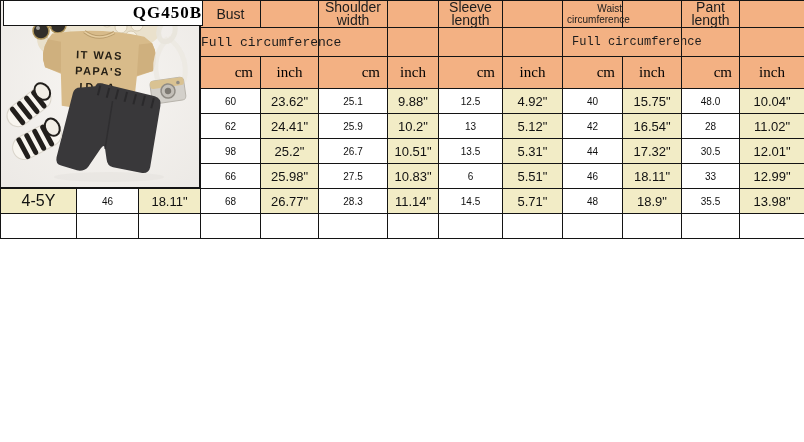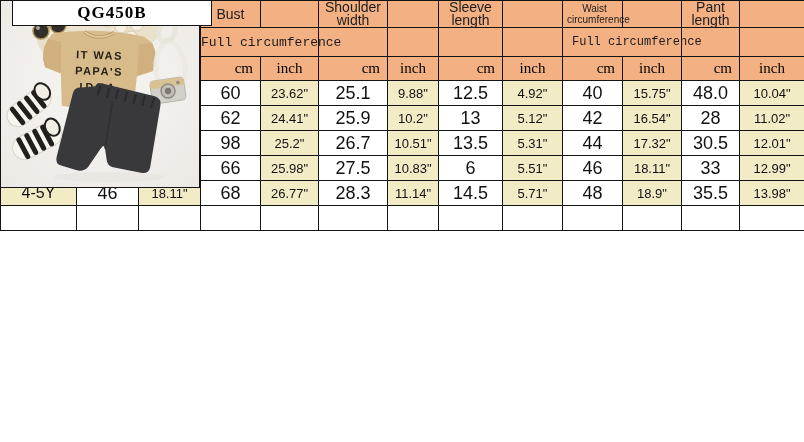--- a/index.html
+++ b/index.html
@@ -1,39 +1,39 @@
 <!DOCTYPE html>
 <html><head>
 <meta charset="utf-8">
 <style>
   html,body{margin:0;padding:0;background:#fff;}
   .stage{position:relative;width:804px;height:442px;background:#fff;overflow:hidden;
          font-family:"Liberation Sans",sans-serif;color:#111;}
   table.size-chart{position:absolute;left:0;top:0;width:804px;border-collapse:collapse;table-layout:fixed;}
   table.size-chart td, table.size-chart th{border:1px solid #141414;padding:0;overflow:visible;
          font-weight:normal;text-align:center;vertical-align:middle;white-space:nowrap;}
-  tr.hrow1{height:27px;margin-left:20px;} tr.hrow2{height:29px;} tr.hrow3{height:24px;}
+  tr.hrow1{height:27px;margin-left:20px;} tr.hrow2{height:29px;} tr.hrow3{height:32px;}
   tr.drow{height:25px;} tr.erow{height:25px;}
   .hdr{background:#F3B183;font-size:14px;color:#1c1c1c;}
   .hdr.two-line{line-height:13px;}
-  .hdr.small{font-size:10px;line-height:11px;text-align:center;padding-left:4px;}
+  .hdr.small{font-size:10px;line-height:11px;text-align:right;padding-left:4px;}
   .sub-label{background:#F3B183;font-size:13px;text-align:left;padding-left:12px;color:#1c1c1c;font-family:Liberation Mono, monospace;}
   .sub-label.small{font-size:12px;padding-left:9px;}
   .size-head{background:#F3B183;font-weight:bold;font-size:15px;color:#000;}
   .unit{background:#F3B183;font-family:"Liberation Serif",serif;font-weight:bold;font-size:15px;color:#000;}
   .unit.cm{text-align:right;padding-right:7px;}
   .cell-size{background:#F2ECC6;font-weight:bold;font-size:16px;}
-  .cell-cm{background:#FFFFFF;font-weight:bold;font-size:18px;margin-left:30px;}
+  .cell-cm{background:#FFFFFF;font-weight:bold;font-size:10px;margin-left:30px;}
   .cell-in{background:#F2ECC6;font-weight:bold;font-size:13px;}
   .cell-empty{background:#FFFFFF;}
   .photo-cell{position:absolute;left:0;top:229;width:200px;height:188px;border:1px solid #141414;
          box-sizing:border-box;background:#F4F2EF;}
   .photo-cell svg{display:block;}
-  .code-cell{position:absolute;left:12px;top:416;width:200px;height:26px;border:1px solid #141414;
-         box-sizing:border-box;display:flex;align-items:center;justify-content:center;
+  .code-cell{position:absolute;left:3px;top:416;width:200px;height:26px;border:1px solid #141414;
+         box-sizing:border-box;display:flex;align-items:center;justify-content:flex-end;
          font-family:"Liberation Serif",serif;font-weight:bold;font-size:17px;letter-spacing:1px;color:#000;background:#fff;}
   .shirt-text{font-family:"Liberation Sans",sans-serif;font-weight:bold;fill:#262016;}
 </style>
 </head>
 <body>
 
 <div class="stage">
 
   <table class="size-chart">
     <colgroup>

